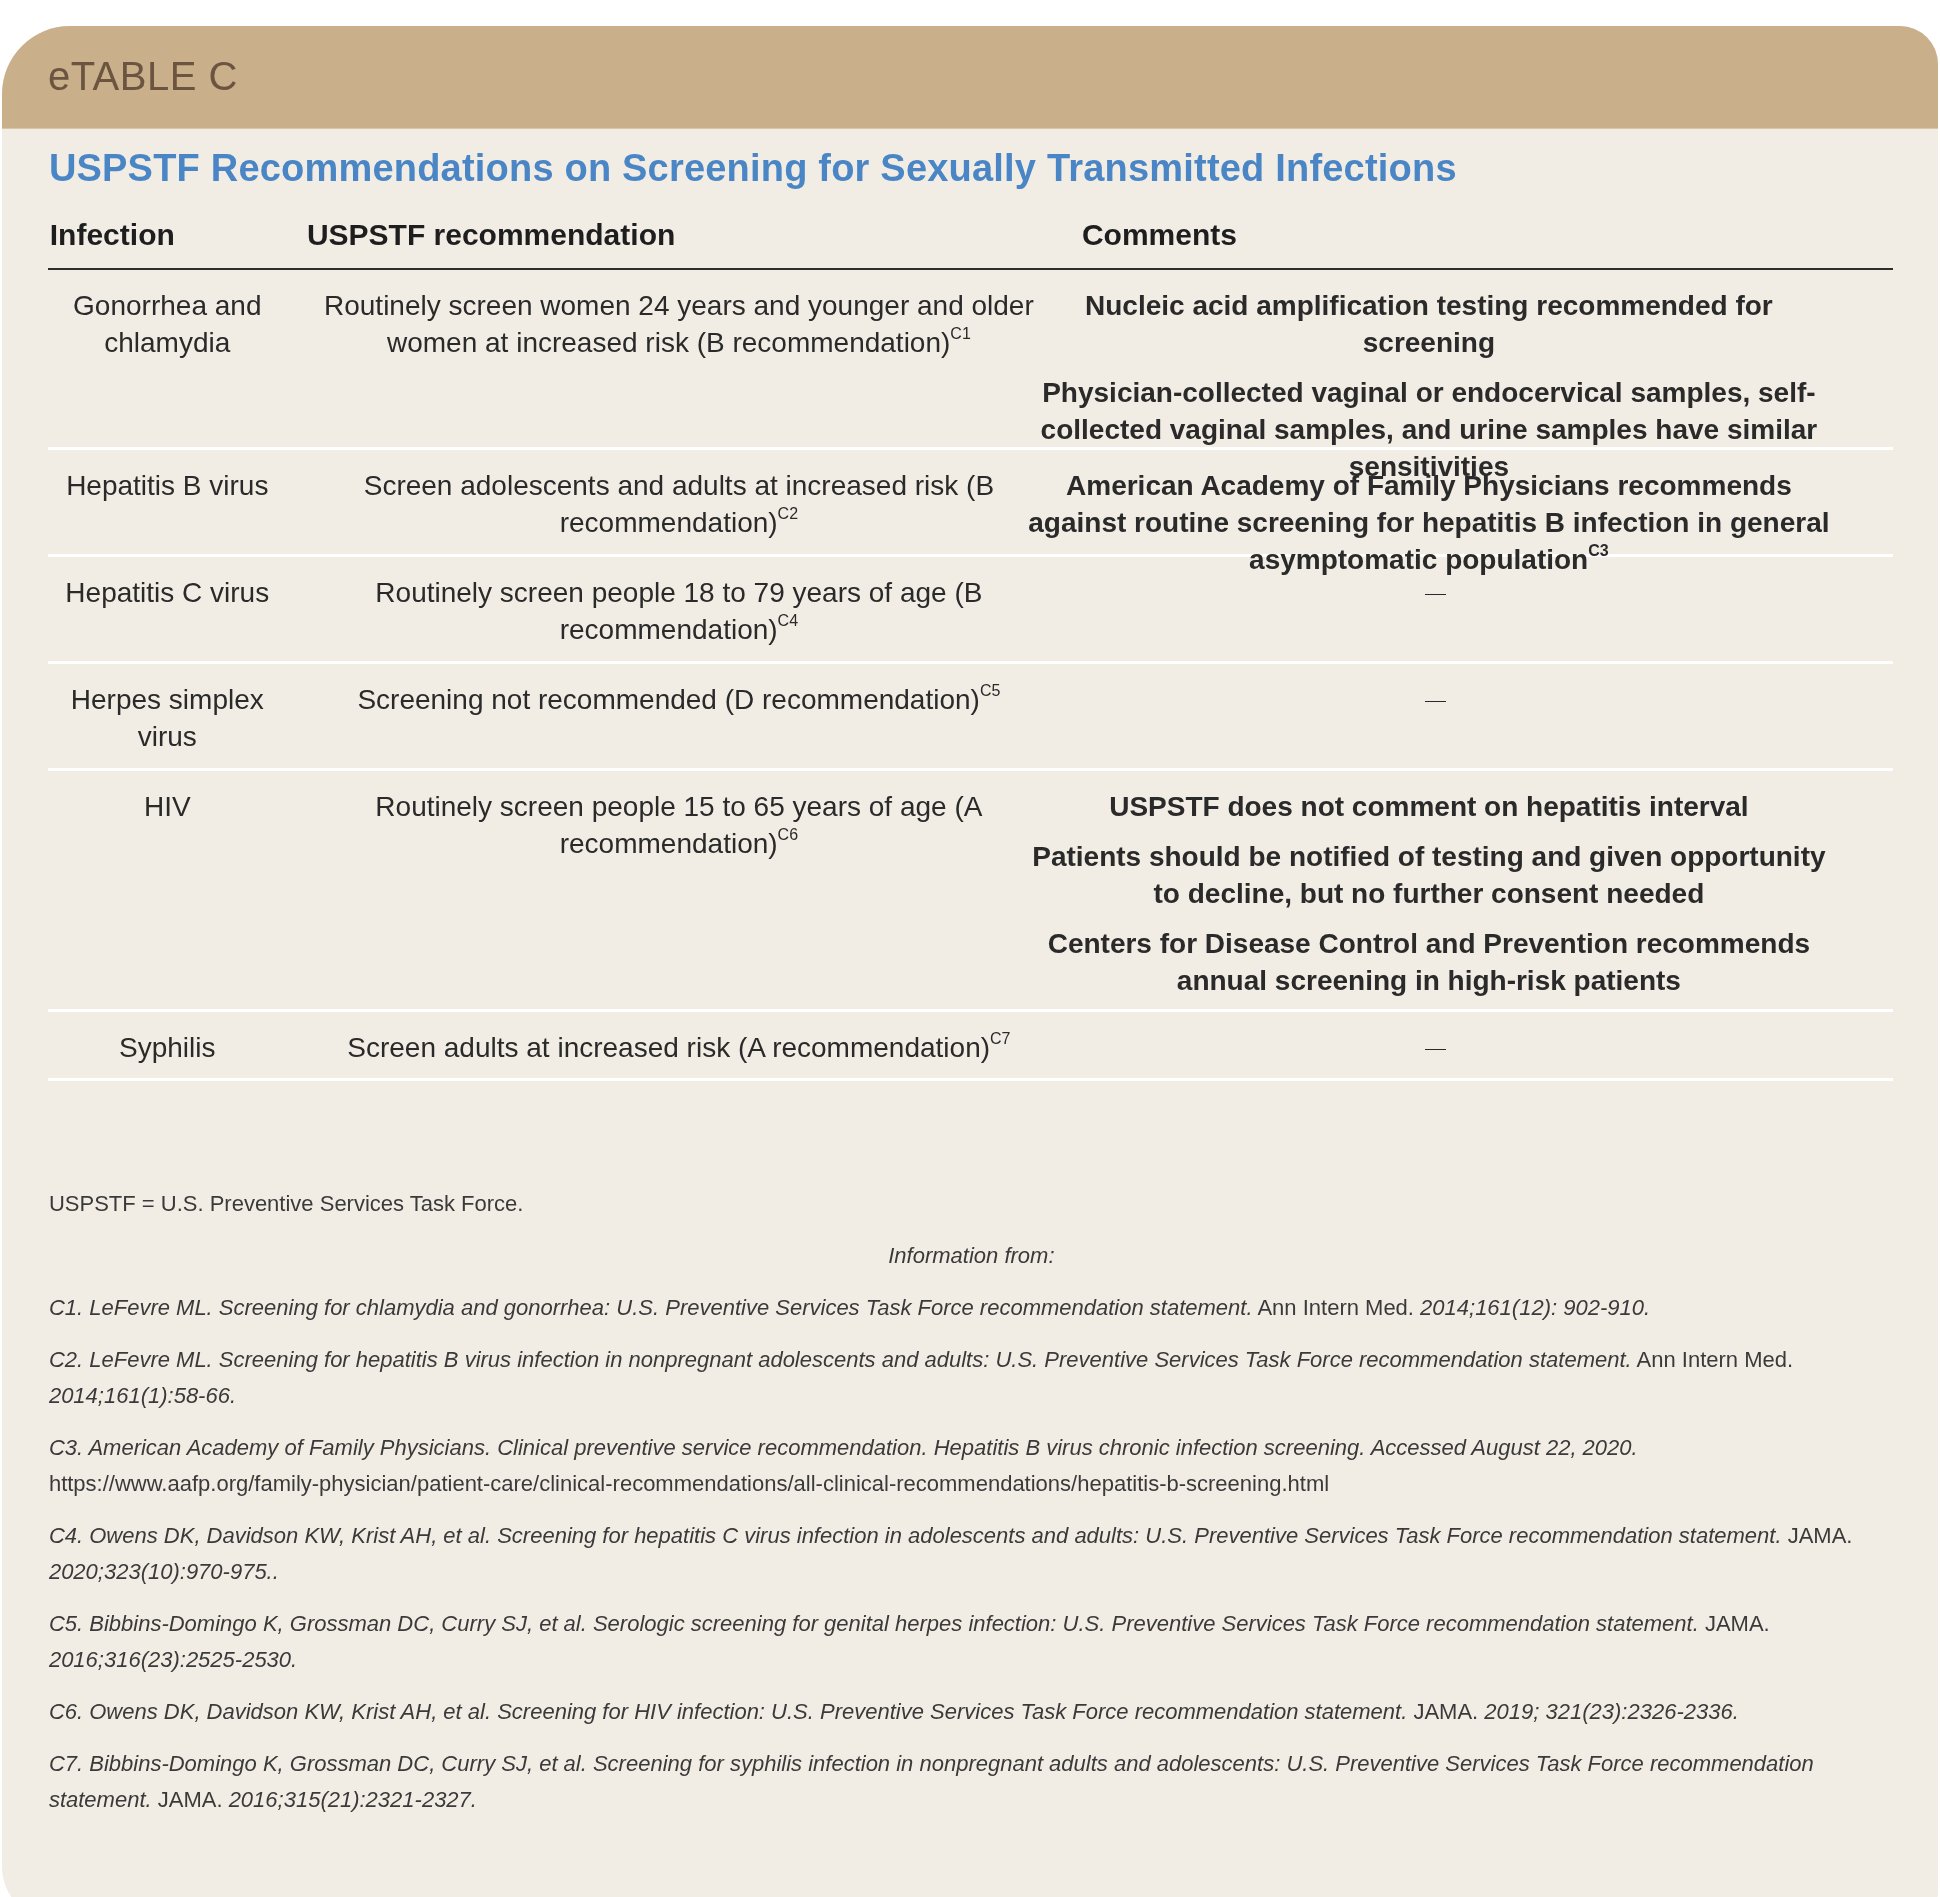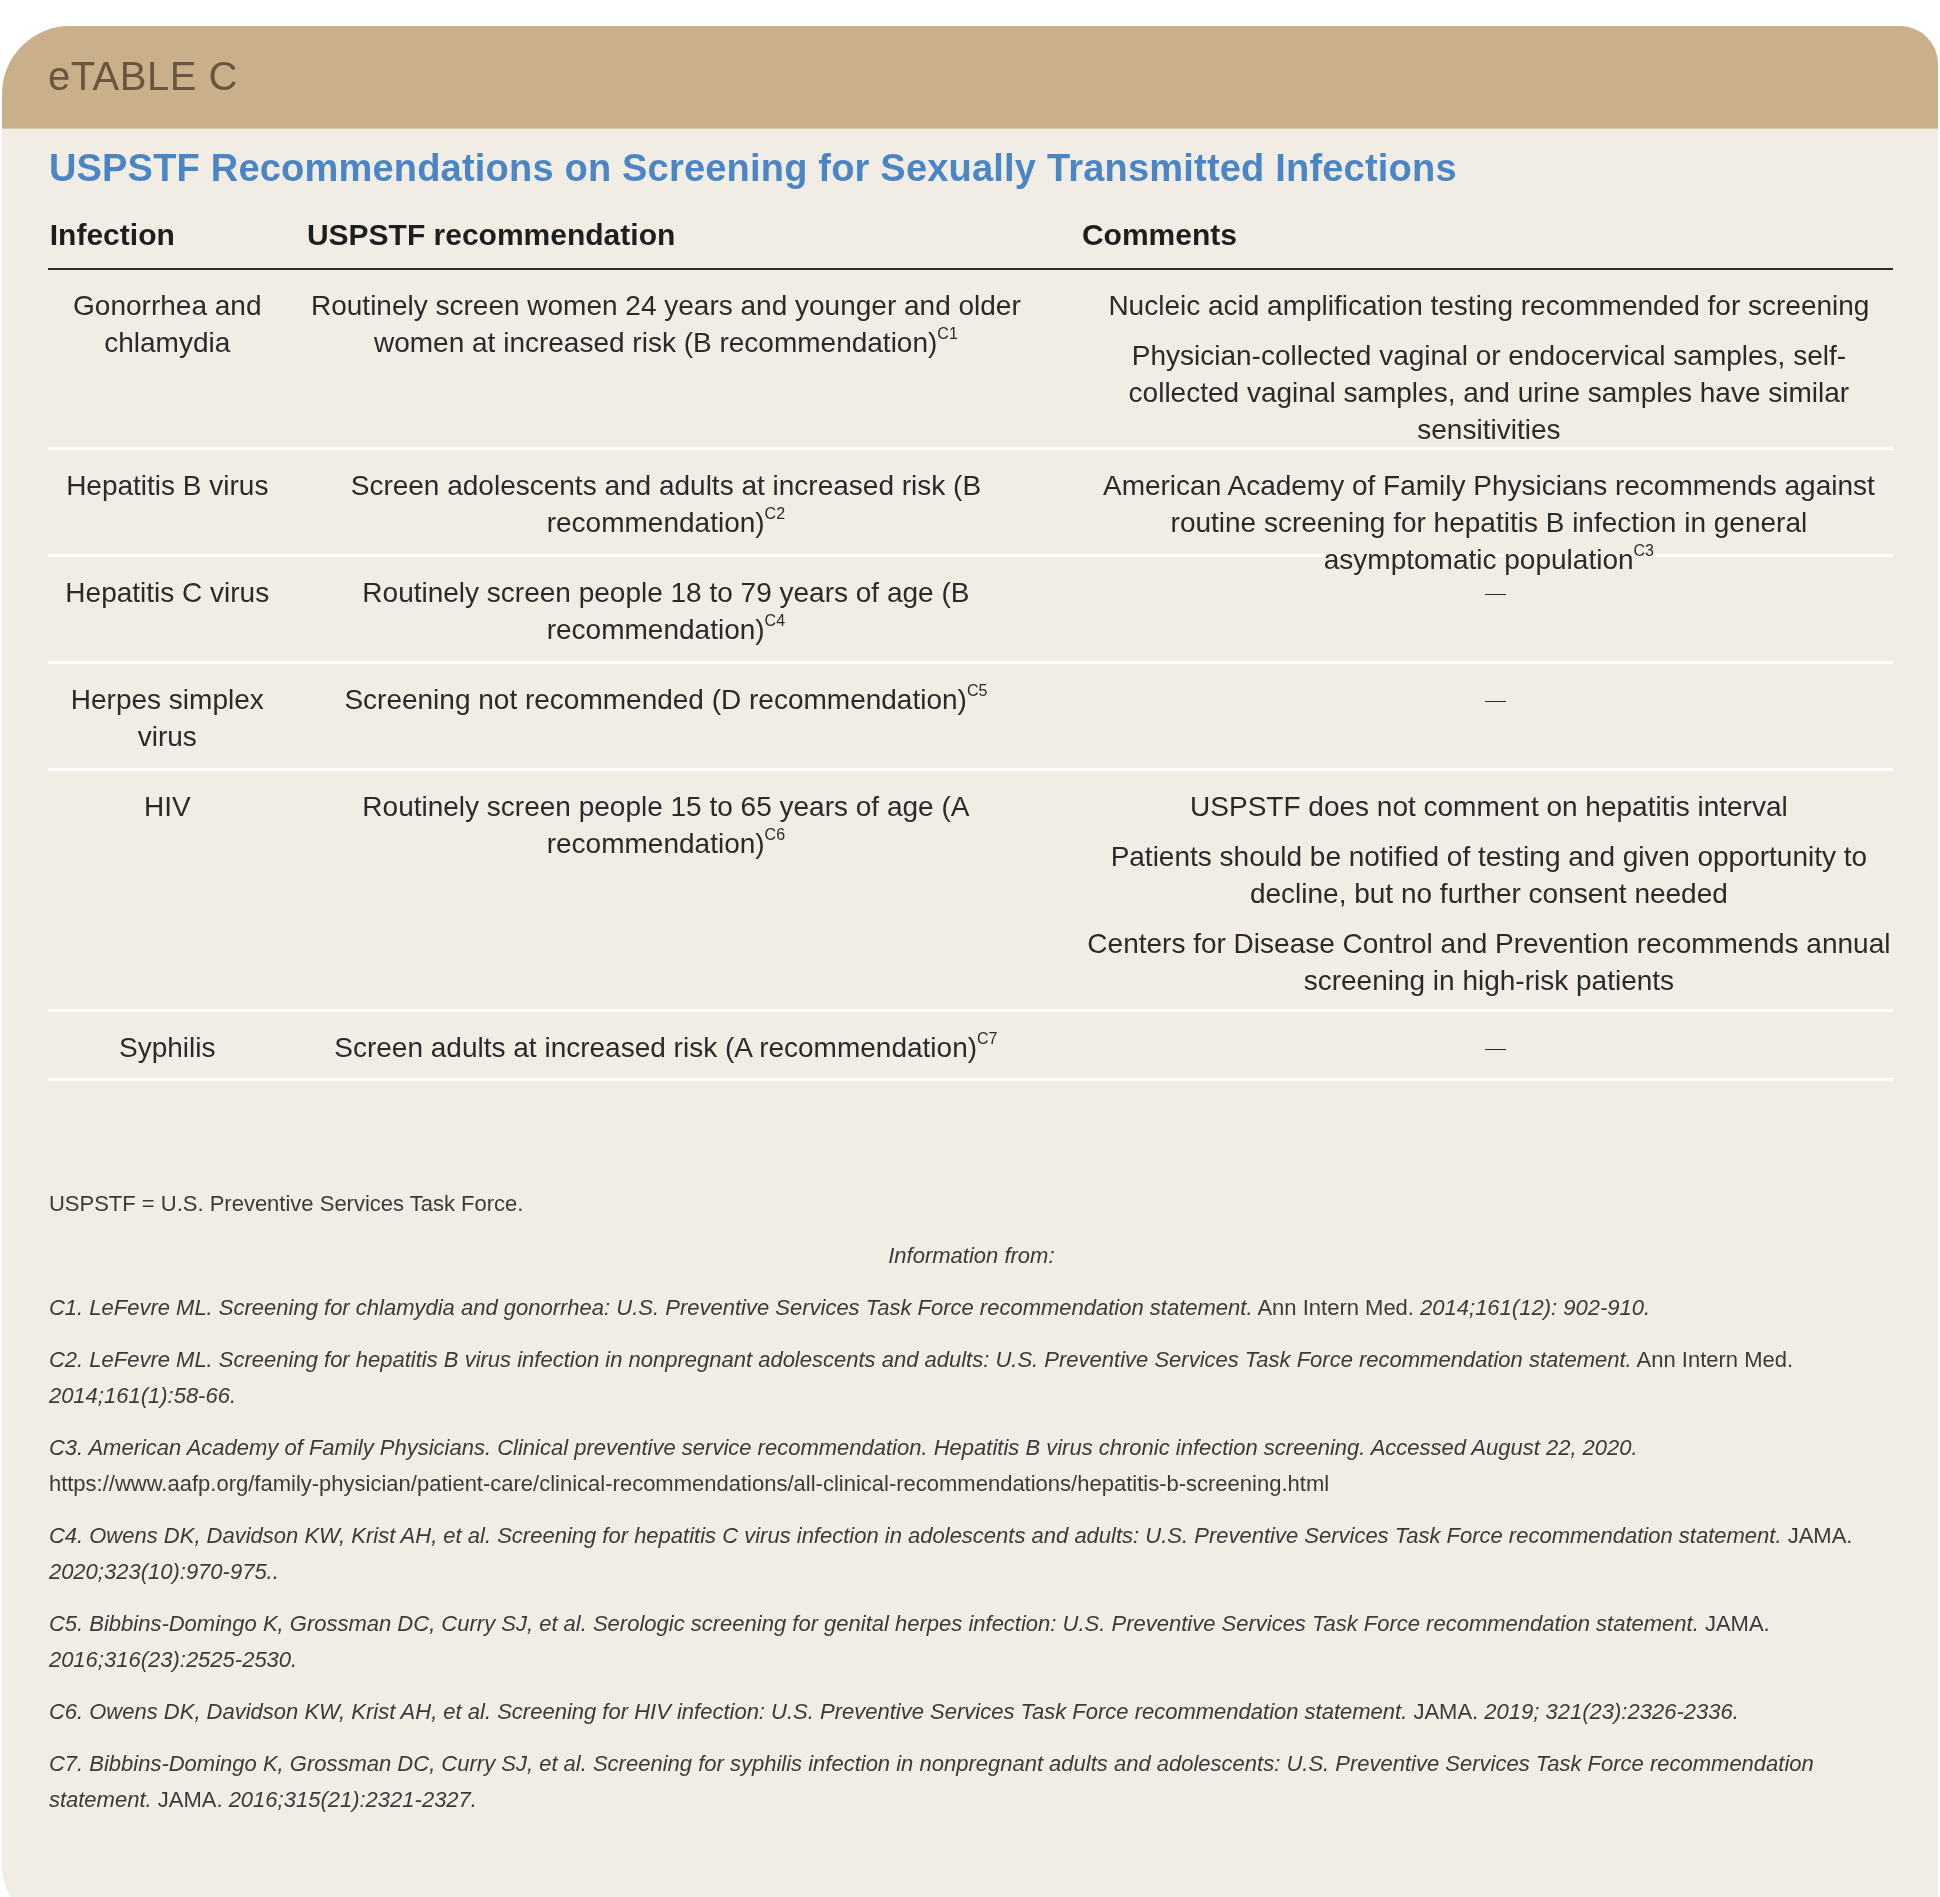--- a/index.html
+++ b/index.html
@@ -19,22 +19,22 @@
 
   .table { position: absolute; left: 46px; top: 185px; width: 1845px; text-align: center; }
   .thead { position: relative; height: 57px; border-bottom: 2.8px solid #2e2e2e; }
   .th { position: absolute; top: 7.6px; font-size: 30px; font-weight: bold; color: #1e1e1e;
         white-space: nowrap; }
   .th.c1 { left: 1.9px; } .th.c2 { left: 259px; } .th.c3 { left: 1034px; }
 
   .row { position: relative; border-bottom: 3.8px solid #ffffff; }
   .cell { position: absolute; top: 17px; font-size: 28px; line-height: 37px; color: #2a2a2a; }
   .cell.c1 { left: 0.9px; width: 237px; }
-  .cell.c2 { left: 244px; width: 748px; }
-  .cell.c3 { left: 1034px; width: 814px; }
+  .cell.c2 { left: 257px; width: 748px; }
+  .cell.c3 { left: 974px; width: 814px; font-weight: bold; }
   .cell .para { margin: 0 0 13.2px 0; }
   .cell sup { font-size: 16px; vertical-align: 13.2px; line-height: 0; }
   .dash { display: inline-block; width: 21px; height: 1.9px; background: #2a2a2a;
           vertical-align: middle; margin-left: 12.3px; }
 
   .notes { position: absolute; left: 47px; top: 1160px; width: 1845px; font-size: 22px;
            line-height: 36px; color: #3a3a3a; }
   .notes p { margin: 0 0 16px 0; }
   .notes .it { font-style: italic; text-align: center; }
 </style>

